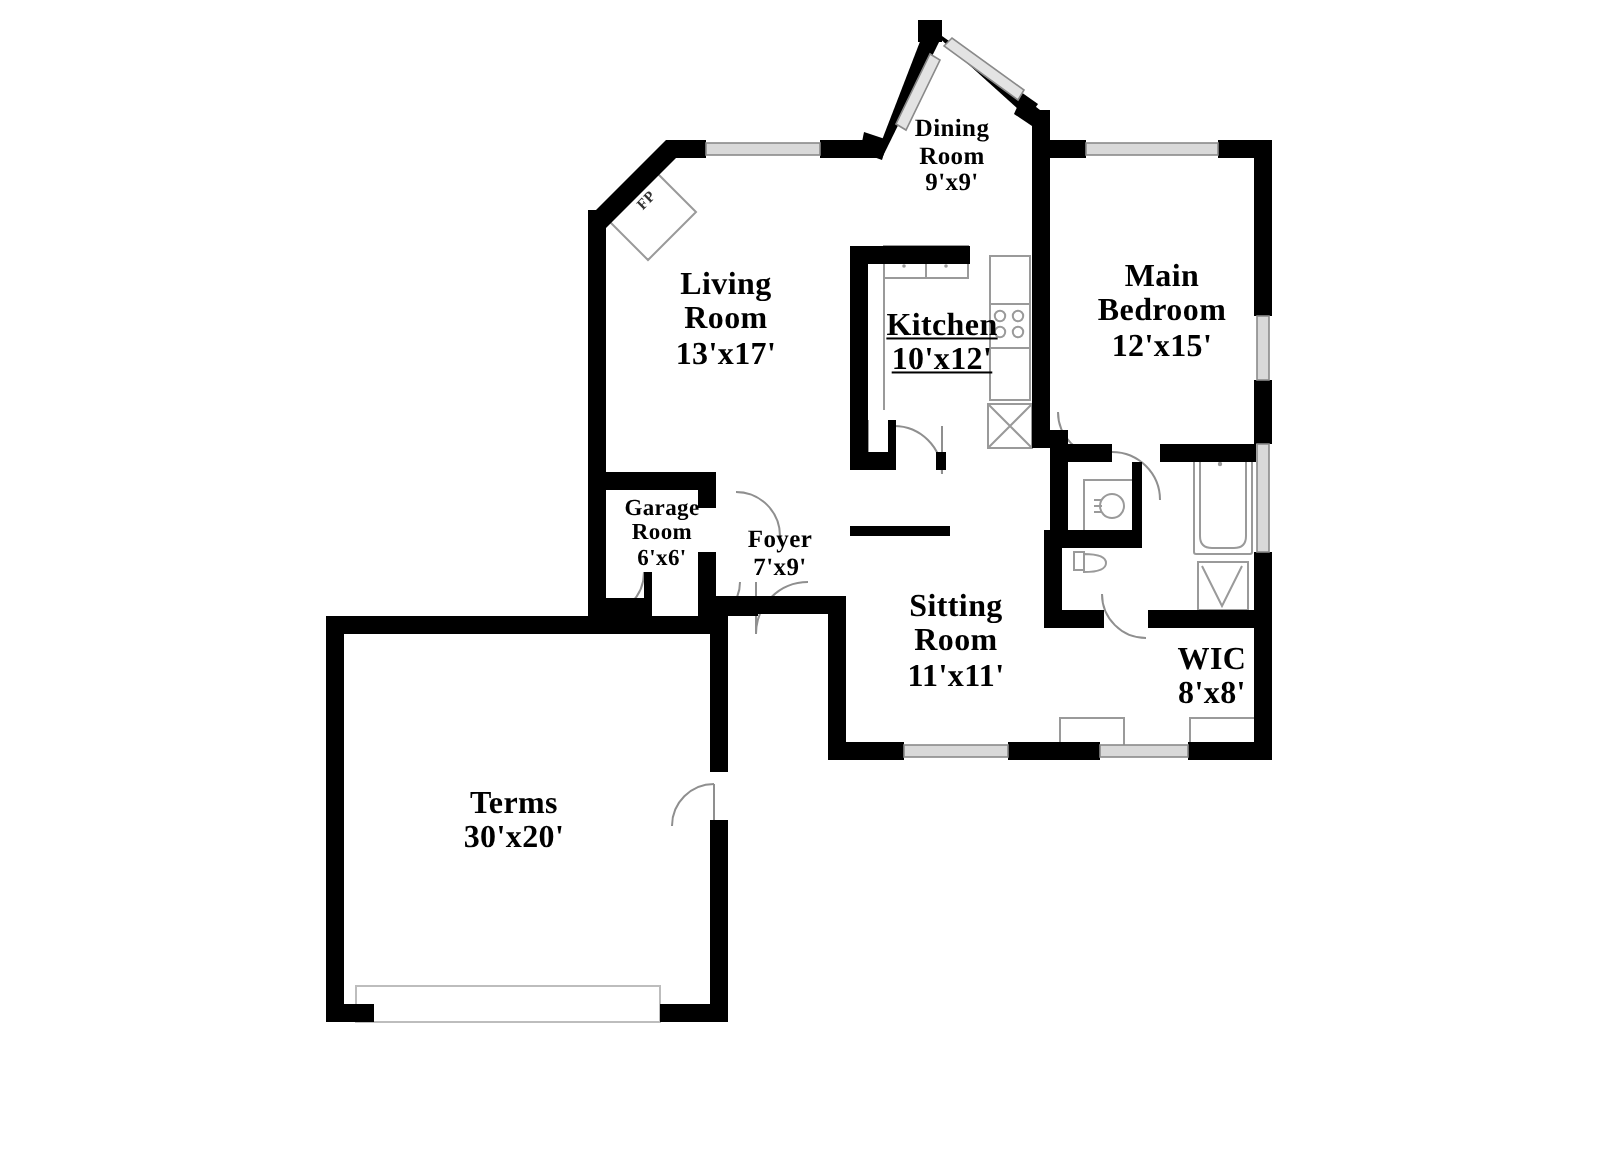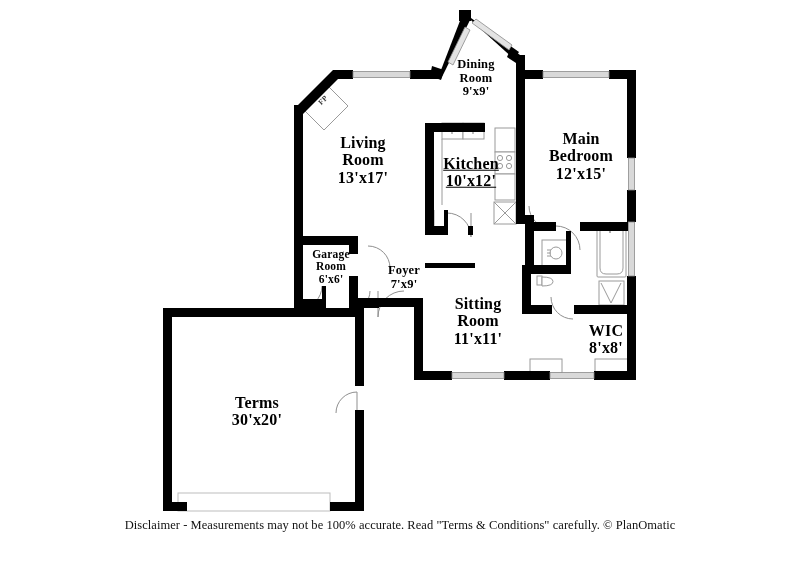--- a/index.html
+++ b/index.html
@@ -303,21 +303,21 @@
     <span class="ln">Bedroom</span>
     <span class="ln">12'x15'</span>
   </div>
 
   <div class="room-label rl-sm" style="left:331px; top:267px;">
     <span class="ln">Garage</span>
     <span class="ln">Room</span>
     <span class="ln">6'x6'</span>
   </div>
 
-  <div class="room-label rl-md" style="left:404px; top:277px;">
+  <div class="room-label rl-md" style="left:390px; top:277px;">
     <span class="ln">Foyer</span>
     <span class="ln">7'x9'</span>
   </div>
 
   <div class="room-label rl-lg" style="left:478px; top:321px;font-family:Liberation Serif, serif;">
     <span class="ln">Sitting</span>
     <span class="ln">Room</span>
     <span class="ln">11'x11'</span>
   </div>
 
@@ -326,15 +326,14 @@
     <span class="ln">8'x8'</span>
   </div>
 
   <div class="room-label rl-lg" style="left:257px; top:411px;">
     <span class="ln">Terms</span>
     <span class="ln">30'x20'</span>
   </div>
 
   <div class="fp-label" style="left:323px; top:100px;">FP</div>
 
-  <div id="disclaimer">Disclaimer - Measurements may not be 100% accurate. Read "Terms &amp; Conditions" carefully. © PlanOmatic</div>
 
 </div>
 
 </body></html>

